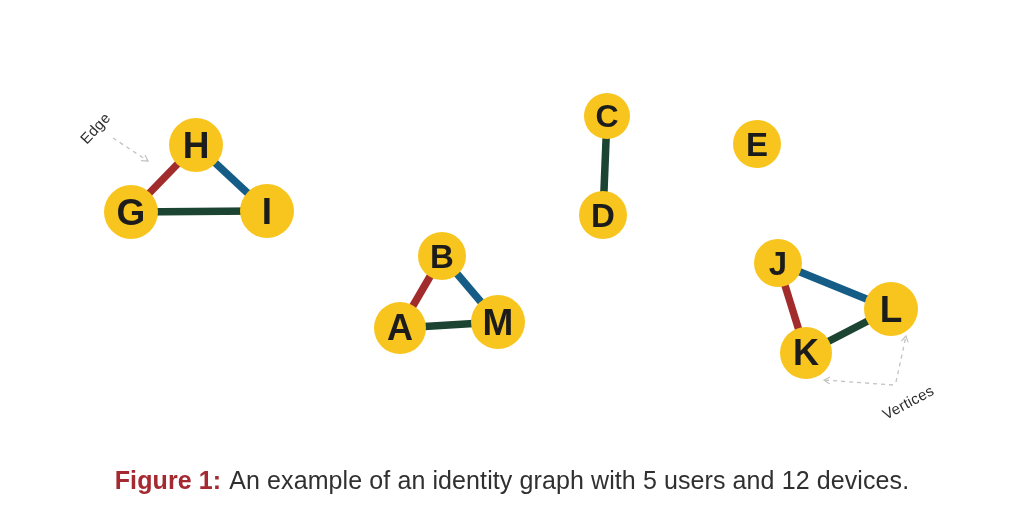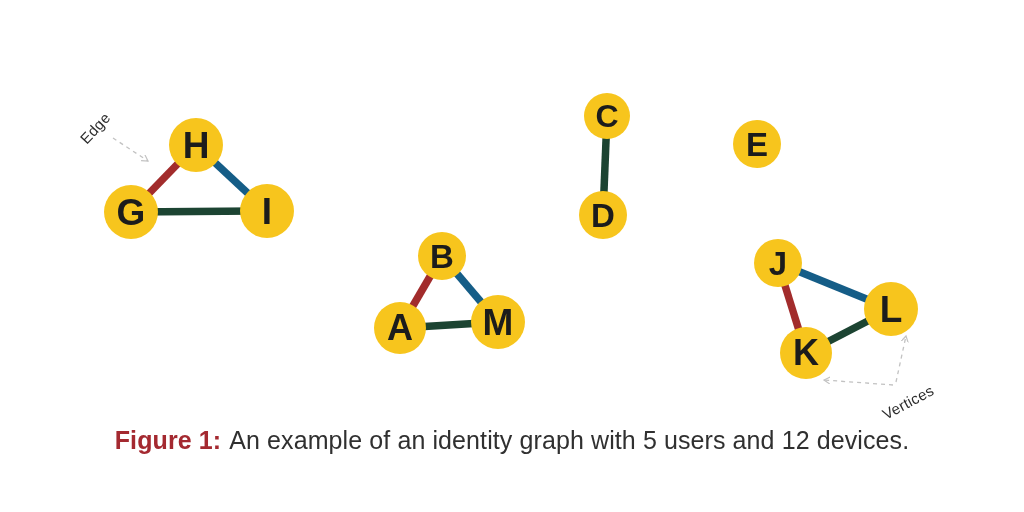--- a/index.html
+++ b/index.html
@@ -30,21 +30,21 @@
     transform: translate(-50%, -50%) rotate(-47deg);
   }
   .annotation-label.vertices {
     left: 908px;
     top: 402px;
     transform: translate(-50%, -50%) rotate(-28deg);
   }
   .caption {
     position: absolute;
     left: 0;
-    top: 426px;
+    top: 466px;
     width: 1024px;
     text-align: center;
     font-size: 25px;
     color: #303030;
     letter-spacing: 0.1px;
   }
   .caption-prefix {
     font-weight: 700;
     color: #a42930;
     margin-right: 0.32em;

